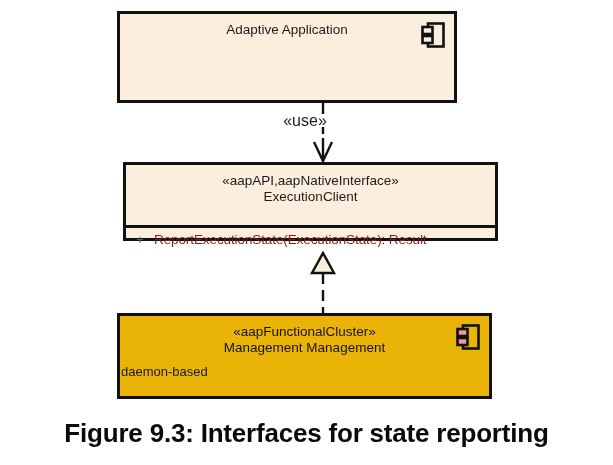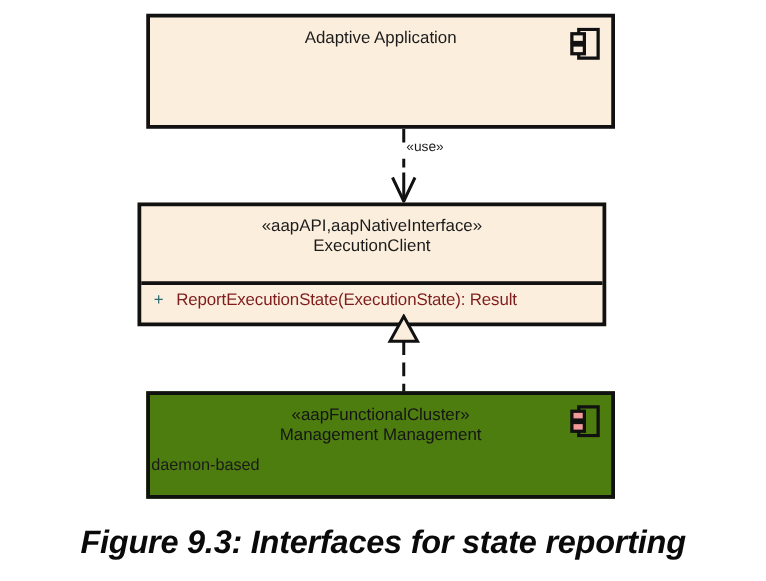--- a/index.html
+++ b/index.html
@@ -27,39 +27,39 @@
   .uml-box {
     position: absolute;
     box-sizing: border-box;
     border: 3px solid #111111;
     display: block;
   }
 
   .box-adaptive-application {
     left: 117px;
     top: 11px;
-    width: 375px;
+    width: 340px;
     height: 92px;
     background: #fbeedd;
   }
 
   .box-execution-client {
-    left: 110px;
+    left: 123px;
     top: 162px;
     width: 375px;
-    height: 99px;
+    height: 79px;
     background: #fbeedd;
   }
 
   .box-execution-management {
     left: 117px;
     top: 313px;
     width: 375px;
     height: 86px;
-    background: #4d7c0f;
+    background: #eab308;
   }
 
   
   .box-title-area {
     position: absolute;
     left: 0;
     right: 0;
     top: 8px;
     text-align: center;
     line-height: 1.22;
@@ -147,24 +147,24 @@
 
   .conn-realize {
     left: 293px;
     top: 251px;
     width: 60px;
     height: 63px;
   }
 
   .edge-label {
     position: absolute;
-    font-size: 11px;
+    font-size: 16px;
     color: #1b1b1b;
     white-space: nowrap;
-    text-align: right;
+    text-align: center;
   }
 
   .label-use {
     left: 255px;
     top: 112px;
     width: 100px;
   }
 
   
   .figure-caption {
@@ -172,21 +172,20 @@
     left: 0;
     right: 0;
     top: 418px;
     text-align: center;
     font-family: "Liberation Sans", sans-serif;
     font-size: 26px;
     font-weight: bold;
     color: #0a0a0a;
     letter-spacing: -0.2px;
     white-space: nowrap;
-    font-style: italic;
   }
 </style>
 </head>
 <body>
 
 <div id="diagram">
 
   <div class="uml-box box-adaptive-application">
     <div class="box-title-area">
       <span class="simple-name">Adaptive Application</span>

